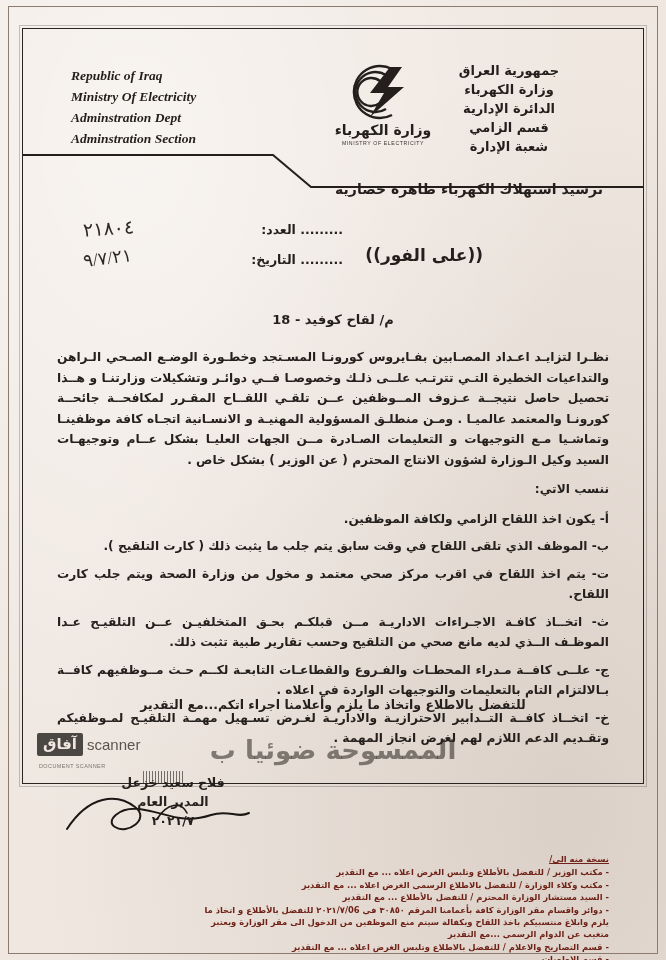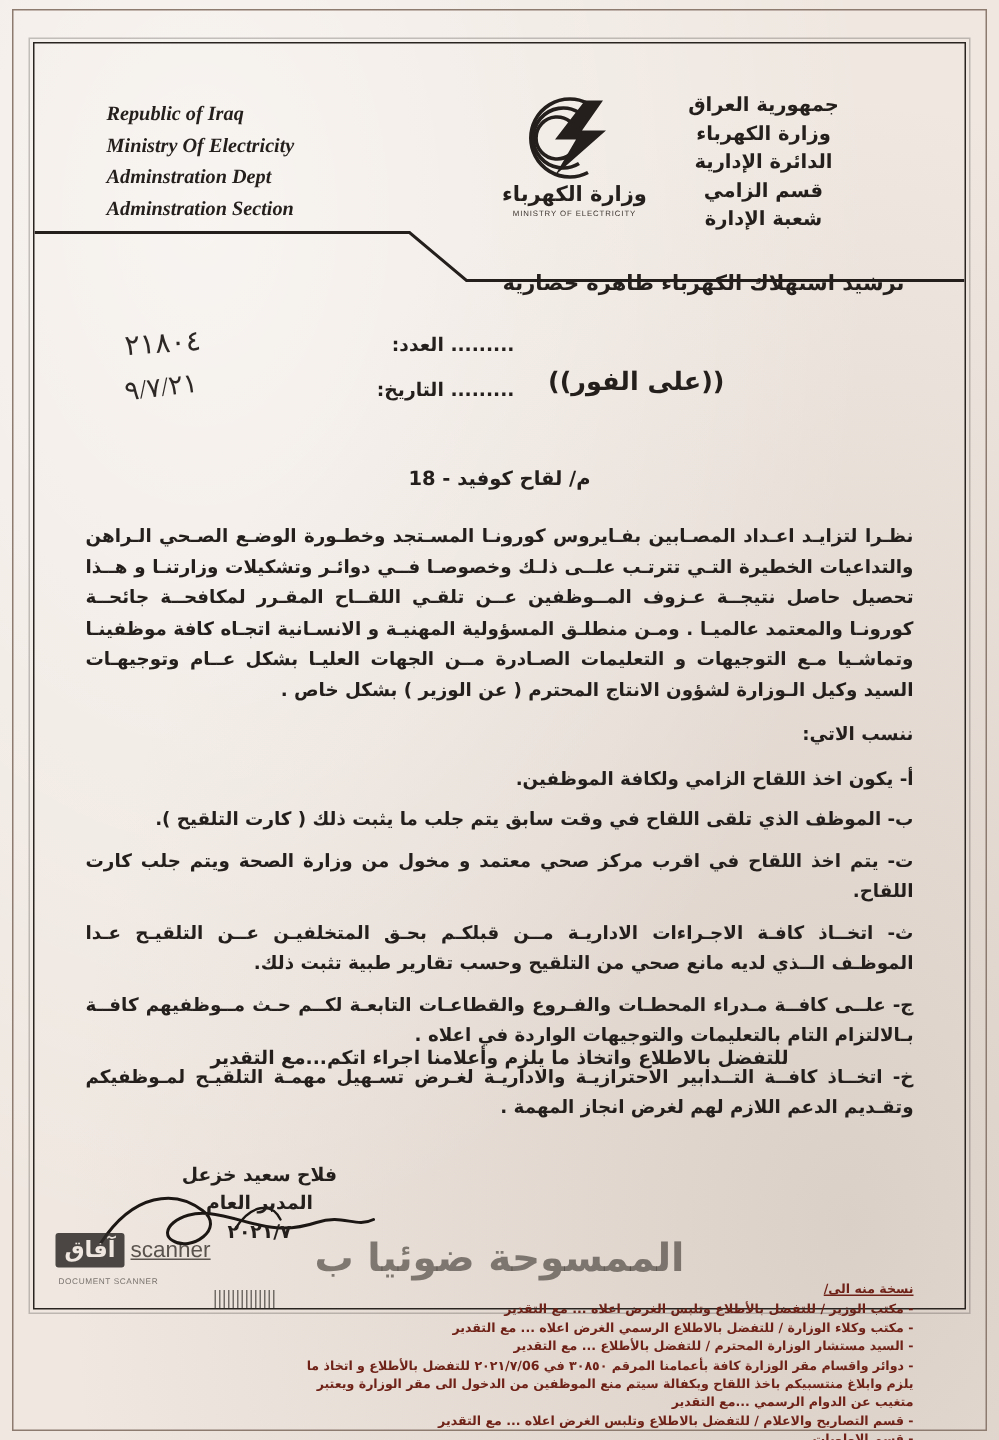--- a/index.html
+++ b/index.html
@@ -25,21 +25,21 @@
   
   .paper-edge {
     position: absolute;
     left: 8px; top: 6px; right: 8px; bottom: 6px;
     border: 1px solid #8d7b70;
     box-sizing: border-box;
   }
   .doc-frame {
     position: absolute;
     left: 22px; top: 28px;
-    width: 622px; height: 845px;
+    width: 622px; height: 756px;
     border: 1.5px solid #2a2421;
     box-sizing: border-box;
     color: #241f1c;
   }
   .doc-frame:after{
     content:"";
     position:absolute;
     left:-4px; top:-4px; right:-4px; bottom:-4px;
     border:1px solid rgba(40,34,30,0.25);
     pointer-events:none;
@@ -256,21 +256,20 @@
     font-size: 15px;
     font-weight: bold;
     padding: 2px 6px 3px 6px;
     border-radius: 2px;
     opacity: 0.85;
   }
   .scan-text {
     color: rgba(40,34,30,0.75);
     font-family: "Liberation Sans", sans-serif;
     font-size: 15px;
-    text-decoration: underline;
   }
   .scan-sub {
     position: absolute;
     left: 16px; bottom: 14px;
     font-family: "Liberation Sans", sans-serif;
     font-size: 5.5px;
     color: rgba(40,34,30,0.6);
     letter-spacing: 0.4px;
   }
   .barcode {

